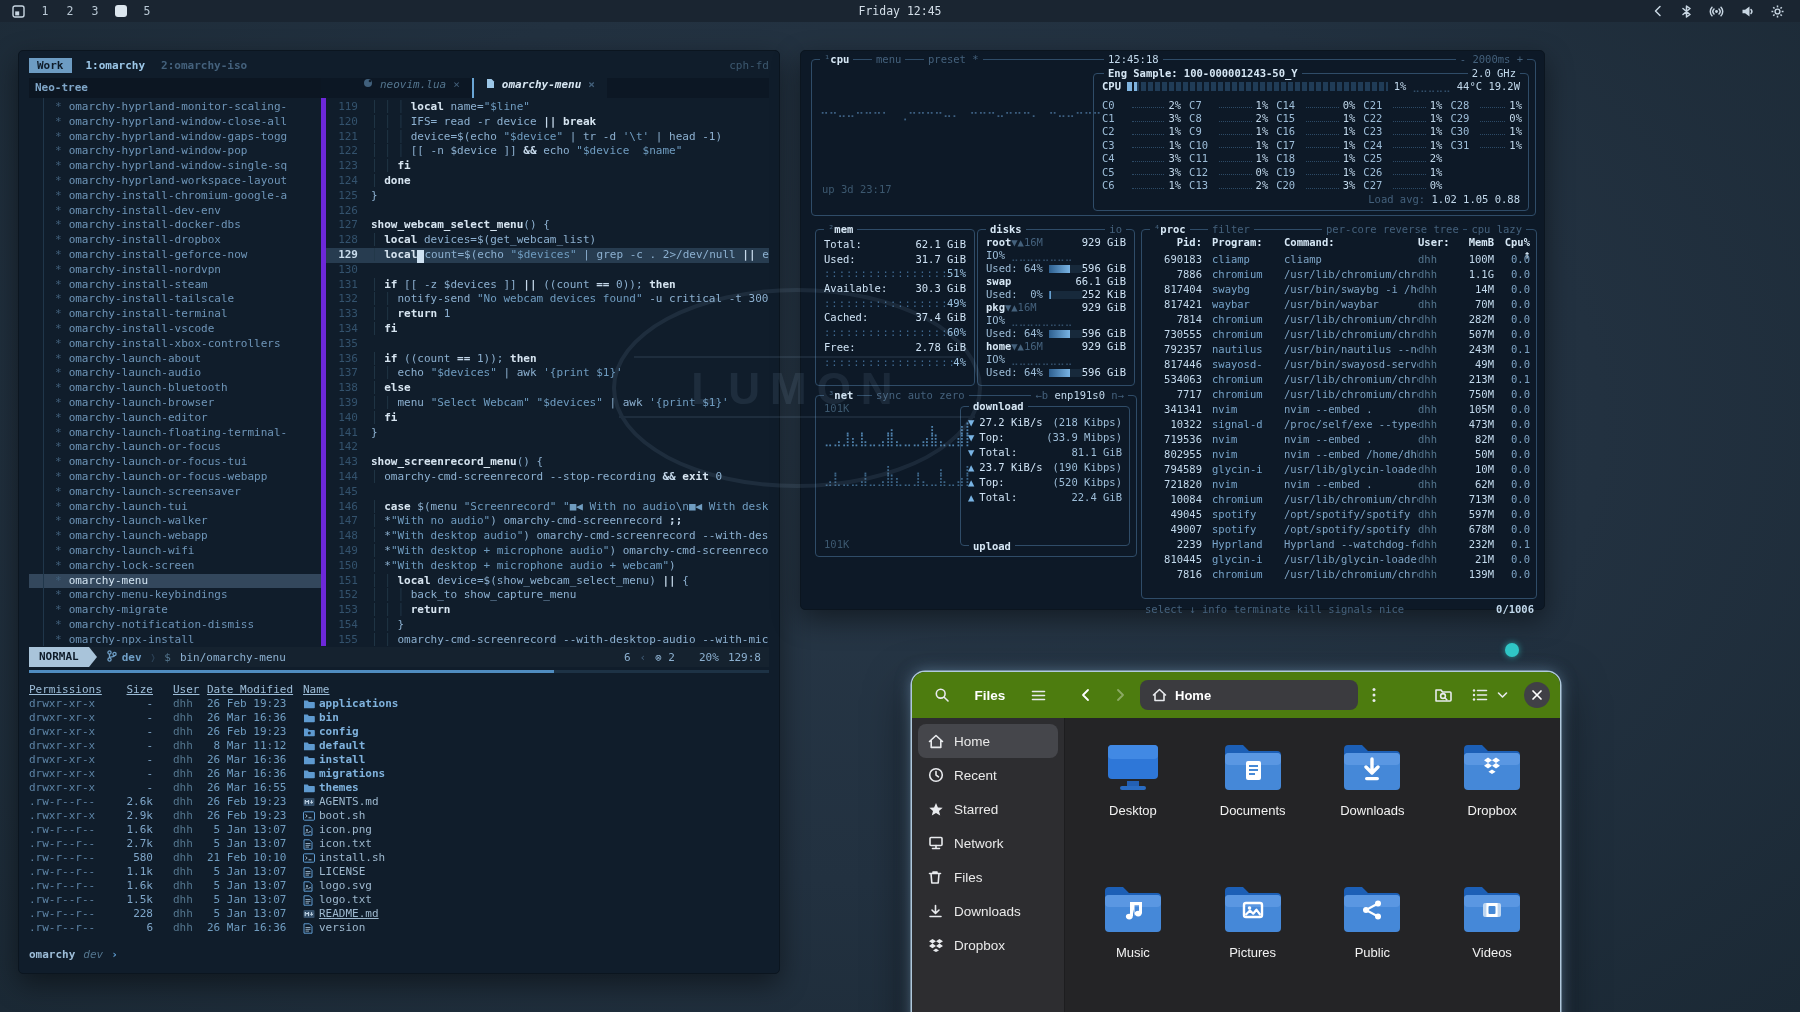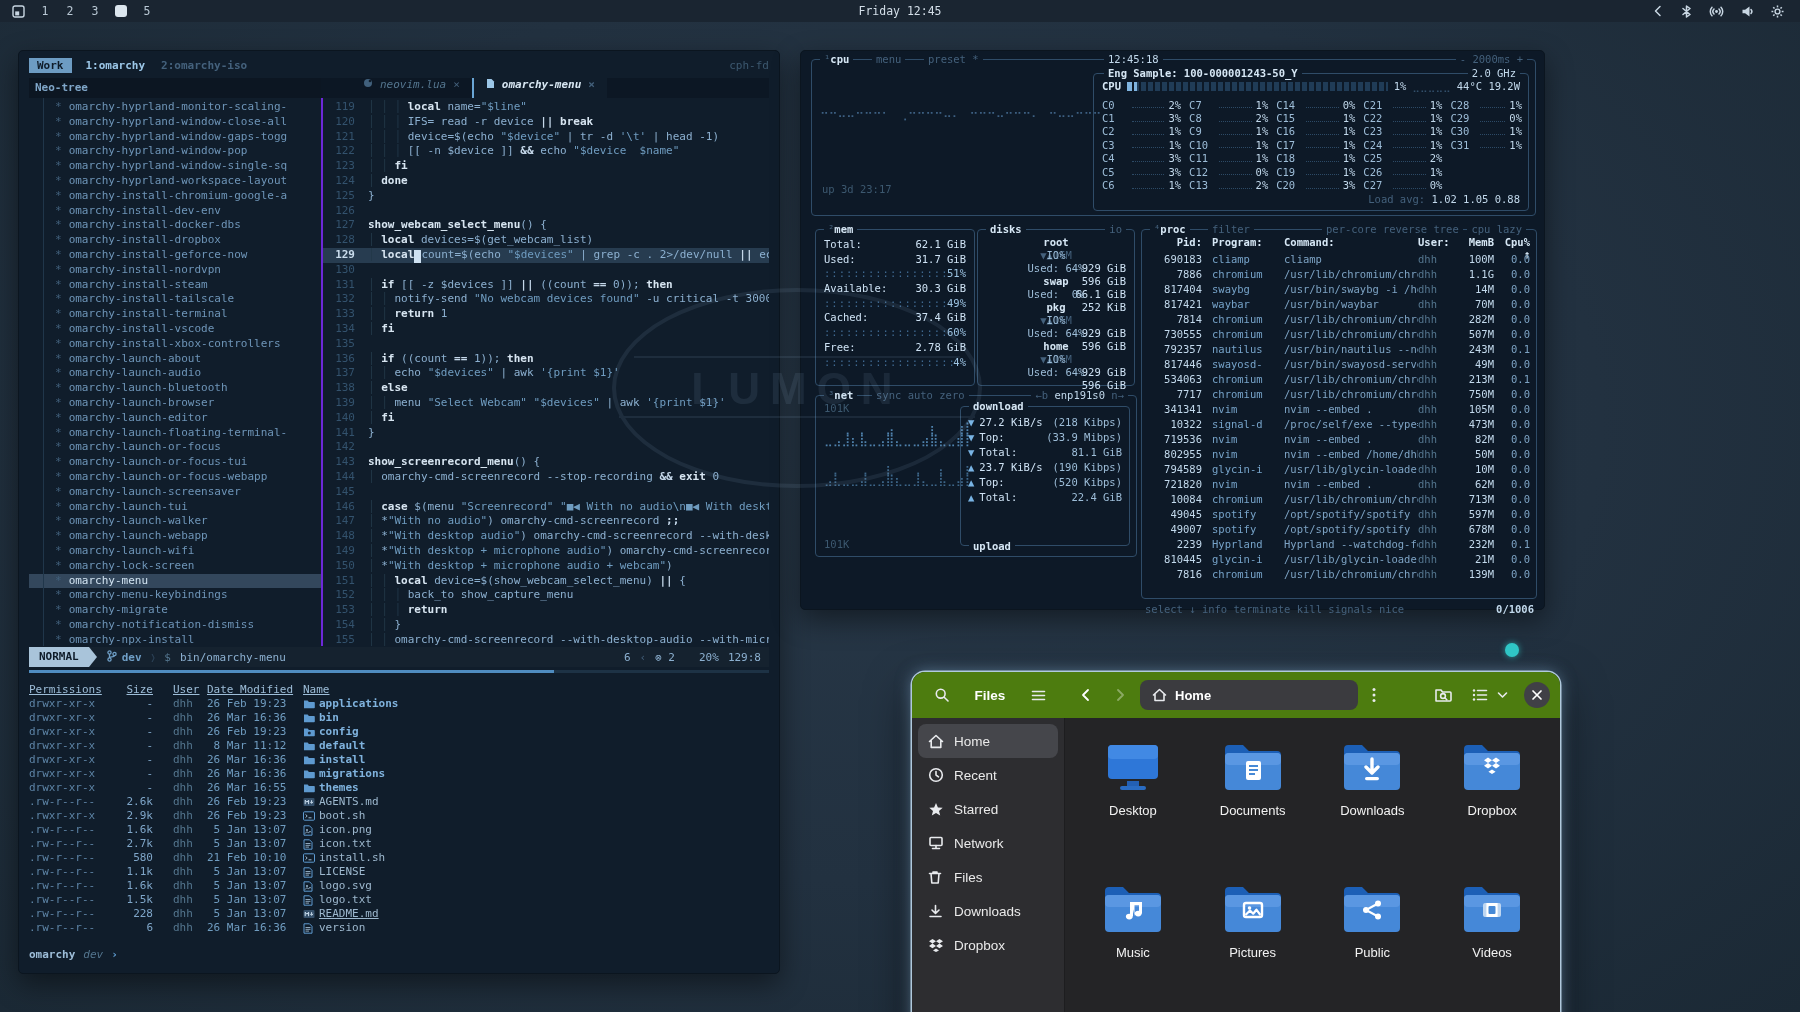--- a/index.html
+++ b/index.html
@@ -44,21 +44,21 @@
   .tab.active { background:#101d2b; color:#d7e6f2; font-weight:bold; border-left:2px solid #6aa6d6; }
   .tab-x { font-style:normal; color:#44617c; }
   .tab-ic svg{ display:block; }
 
   .editor { display:flex; height:548px; }
   .nt-list { width:292px; position:relative; padding-top:2px; }
   .nt-list::before { content:''; position:absolute; left:14px; top:0; bottom:0; width:1px; background:#20364a; }
   .nt-item { height:14.8px; line-height:14.8px; padding-left:26px; color:#6e95b8; white-space:pre; cursor:pointer; }
   .nt-item .nt-star { color:#41607c; margin-right:7px; }
   .nt-item.selected { background:#33475c; color:#d2e4f2; }
-  .code-rows { flex:1; border-left:2px solid #6d28d9; overflow:hidden; padding-top:2px; }
+  .code-rows { flex:1; border-left:5px solid #6d28d9; overflow:hidden; padding-top:2px; }
   .cl { display:flex; height:14.8px; line-height:14.8px; white-space:pre; }
   .cl .ln { width:32px; text-align:right; margin-right:13px; color:#33526d; flex:none; }
   .cl .ct { flex:1; overflow:hidden; white-space:pre; }
   .cl.cur-line { background:#273c50; }
   .cl.cur-line .ln { color:#c9dcec; font-weight:bold; }
   .hl .k { color:#d7e5f1; font-weight:bold; }
   .hl .s { color:#6f9cc0; }
   .hl .o { color:#c5d8ea; font-weight:bold; }
   .hl .f { color:#d7e5f1; font-weight:bold; }
   .hl .ig { color:#223849; }
@@ -128,21 +128,21 @@
   .mem-box { left:14px; top:178px; width:160px; height:157px; }
   .mem-rows { position:absolute; left:8px; right:8px; top:7px; }
   .mrow { display:flex; height:14.7px; line-height:14.7px; align-items:center; }
   .mrow .ml { color:#cfe3f5; }
   .mrow .mv { margin-left:auto; color:#cfe3f5; }
   .mrow .mdots { color:#3f6890; letter-spacing:1px; overflow:hidden; flex:1; }
   .mrow .mpct { margin-left:auto; color:#9cc3e2; }
 
   .disks-box { left:176px; top:178px; width:158px; height:157px; }
   .disk-rows { position:absolute; left:8px; right:8px; top:6px; }
-  .drow { display:flex; height:13px; line-height:13px; align-items:center; white-space:pre;flex-direction:column; }
+  .drow { display:flex; height:13px; line-height:13px; align-items:center; white-space:pre; }
   .drow .dname { color:#d6e7f5; font-weight:bold; }
   .drow .dio { color:#44617c; }
   .drow .dlabel { color:#9dbdd8; }
   .drow .ddots { color:#33506b; margin-left:6px; overflow:hidden; }
   .drow .dbar { width:42px; height:8px; margin-left:6px; background:#17293b; }
   .drow .dbar i { display:block; height:100%; background:linear-gradient(90deg,#2d5f8f,#79b4e4); }
   .drow .dval { margin-left:auto; color:#cfe3f5; }
 
   .net-box { left:14px; top:344px; width:322px; height:162px; }
   .net-btns { left:56px; }

